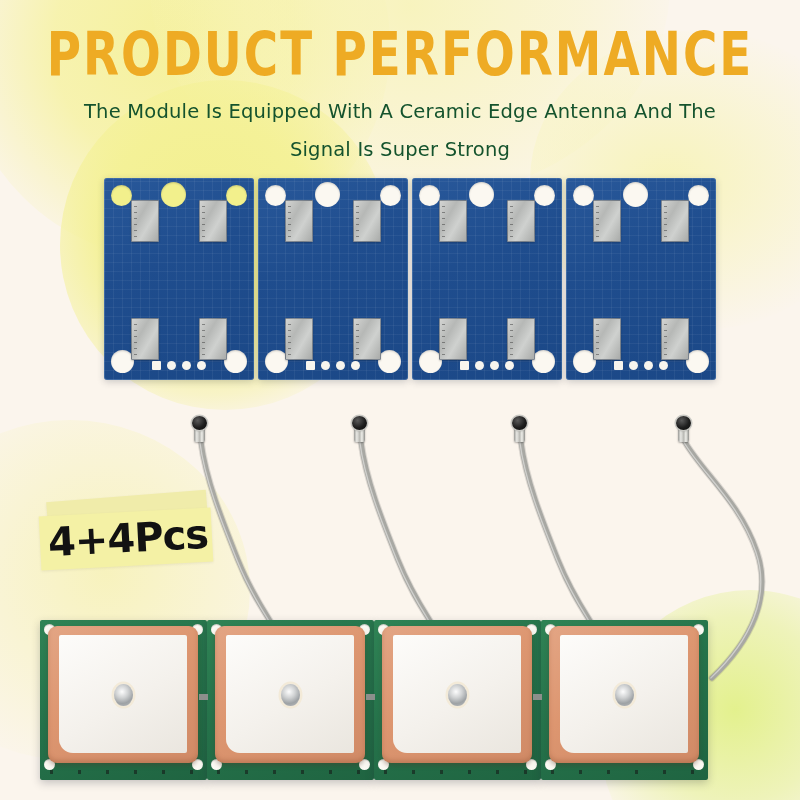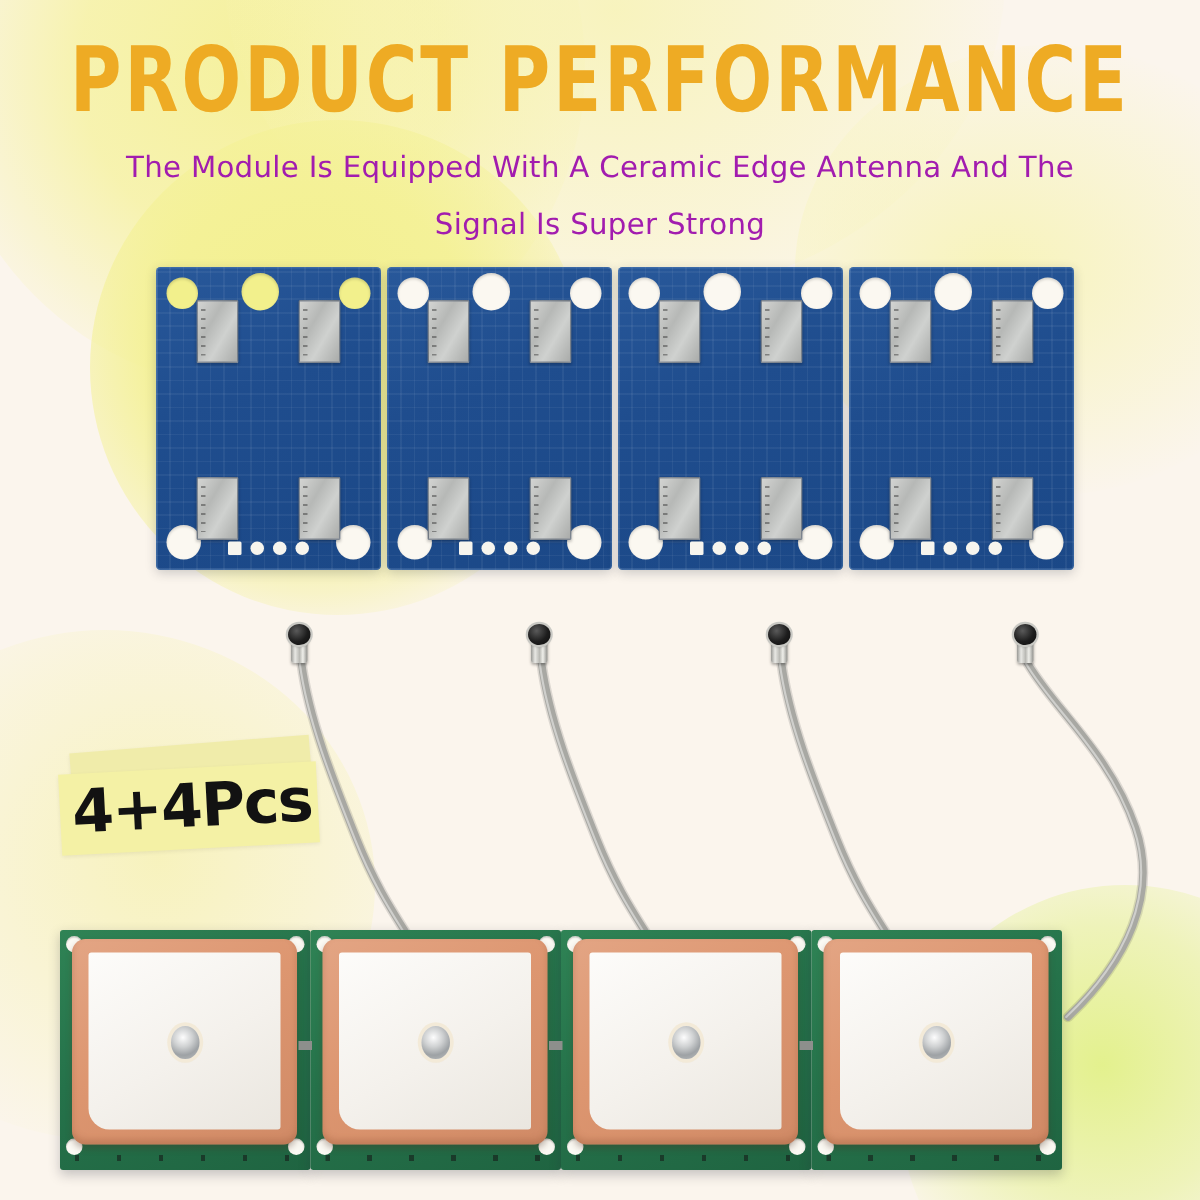--- a/index.html
+++ b/index.html
@@ -74,21 +74,21 @@
     transform-origin: center top;
     white-space: nowrap;
   }
   #subheadline {
     position: absolute;
     left: 60px; top: 93px;
     width: 680px;
     text-align: center;
     font-size: 19.5px;
     line-height: 38px;
-    color: #a21caf;
+    color: #14532d;
     font-family: "DejaVu Sans", sans-serif;
     letter-spacing: .2px;
   }
 
   
   .pcb {
     position: absolute;
     width: 150px;
     height: 202px;
     background:

